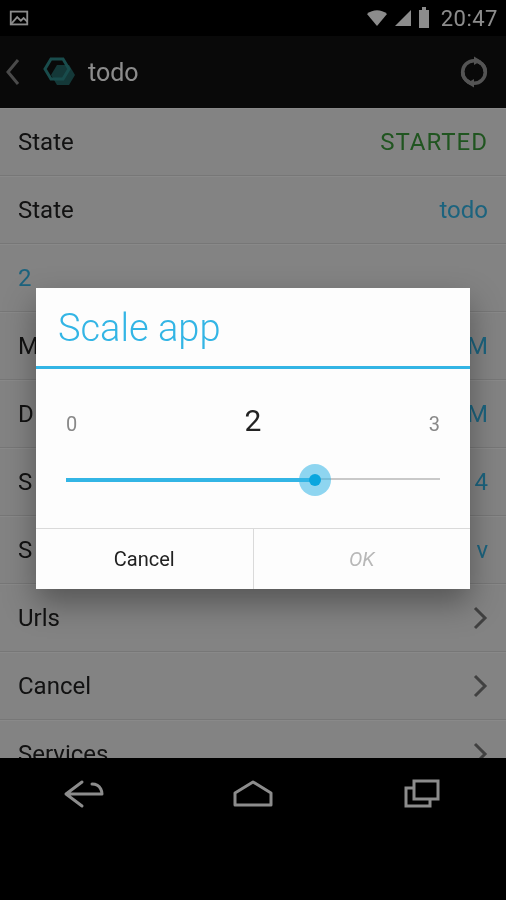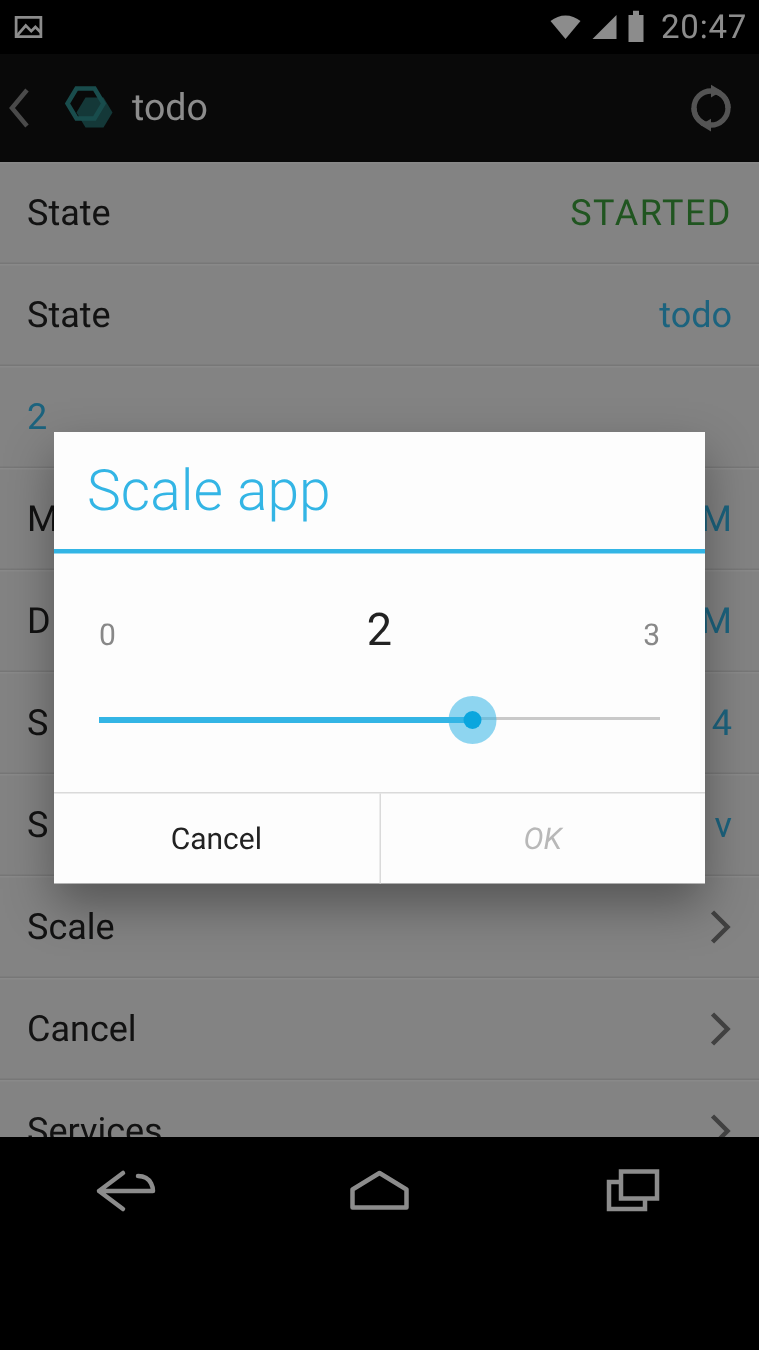--- a/index.html
+++ b/index.html
@@ -131,21 +131,21 @@
     </div>
     <div class="row">
       <span class="label">S</span>
       <span class="value blue">4</span>
     </div>
     <div class="row">
       <span class="label">S</span>
       <span class="value blue">v</span>
     </div>
     <div class="row">
-      <span class="label">Scale</span>
+      <span class="label">Urls</span>
       <span class="chev">
         <svg width="16" height="26" viewBox="0 0 16 26">
             <path d="M3 3 L13 13 L3 23" fill="none" stroke="#777" stroke-width="3"></path>
           </svg>
       </span>
     </div>
     <div class="row">
       <span class="label">Cancel</span>
       <span class="chev">
         <svg width="16" height="26" viewBox="0 0 16 26">

